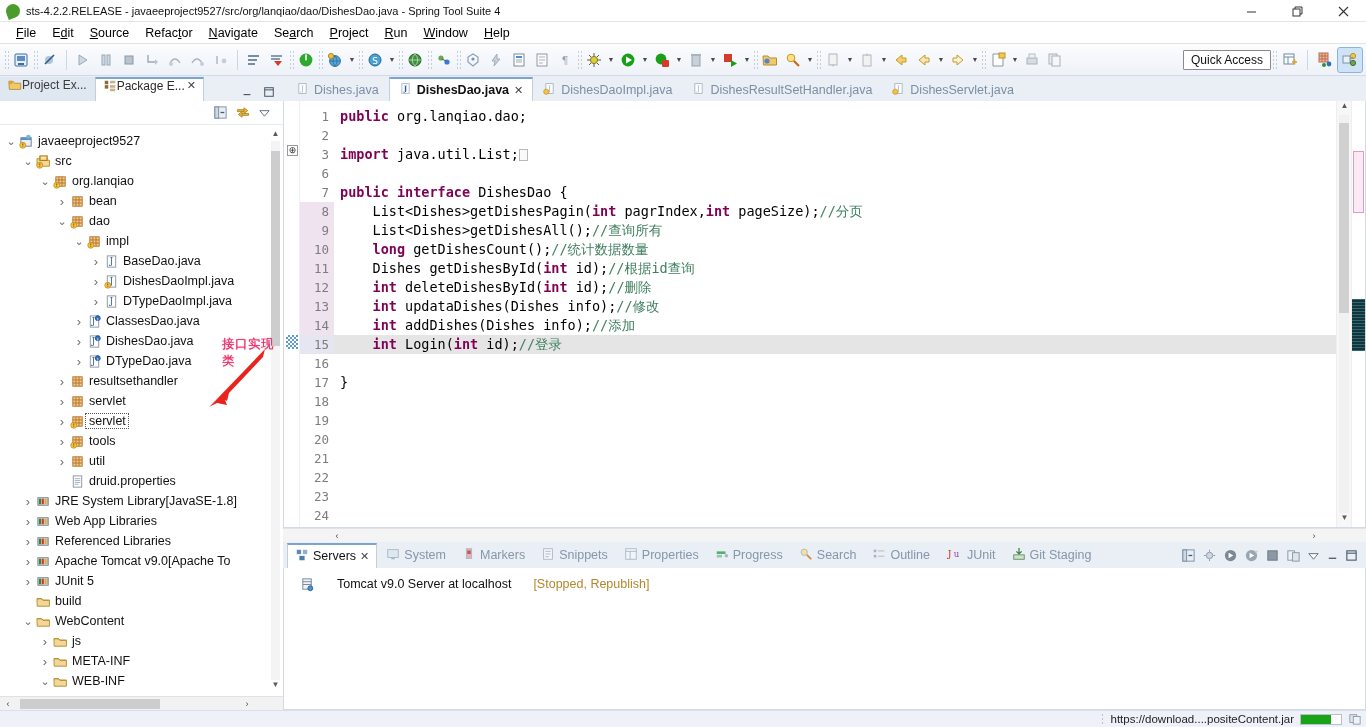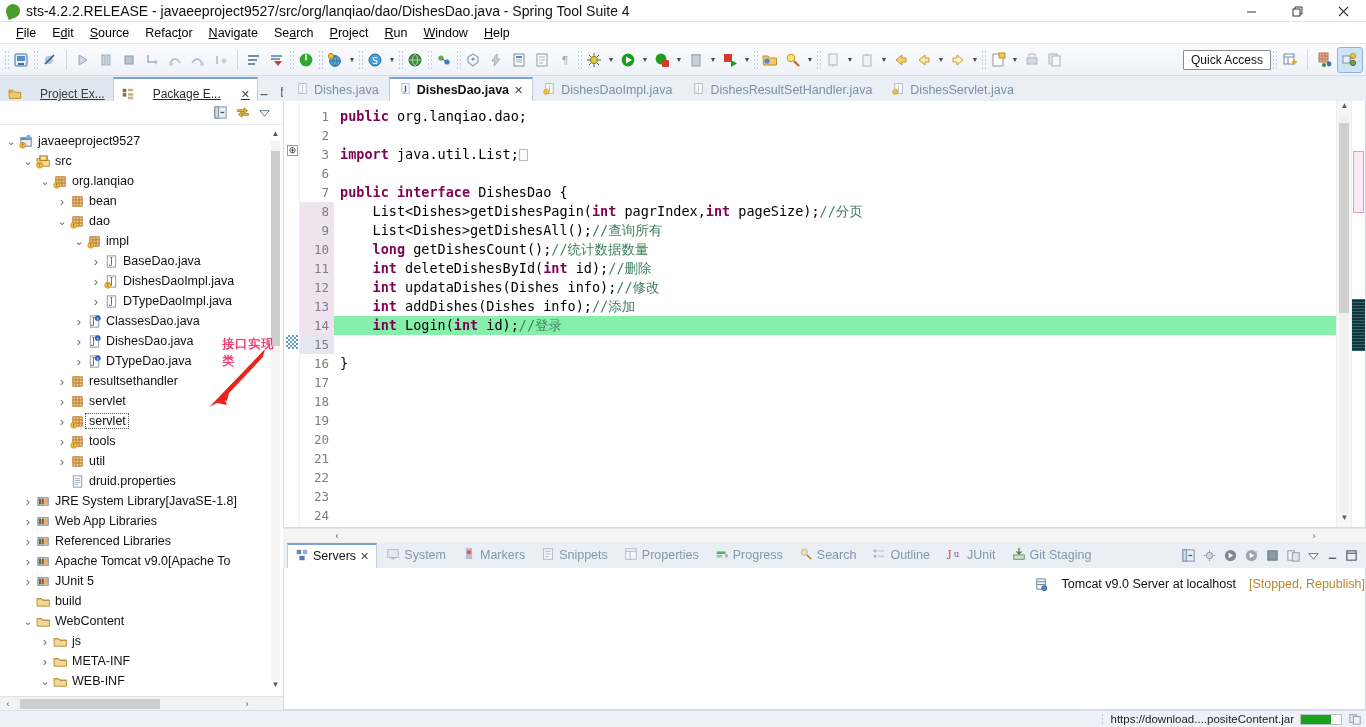--- a/index.html
+++ b/index.html
@@ -15,21 +15,21 @@
   
   .titlebar {
     height: 22px; background: #ffffff; display: flex; align-items: center;
     border-bottom: 1px solid #e4e4e4; position: relative;
   }
   .app-icon {
     width: 14px; height: 14px; margin-left: 6px; margin-right: 6px;
     border-radius: 50% 50% 50% 0; background: #4a9c2c;
     transform: rotate(-20deg); flex: none;
   }
-  .title-text { font-size: 14px; color: #111; white-space: nowrap; }
+  .title-text { font-size: 11px; color: #111; white-space: nowrap; }
   .win-controls { position: absolute; right: 0; top: 0; height: 22px; display: flex; }
   .win-btn {
     width: 46px; height: 22px; display: flex; align-items: center; justify-content: center;
     color: #333; font-size: 13px; line-height: 1;
   }
   .win-btn svg { display:block; }
 
   
   .menubar {
     height: 22px; background: #ffffff; display: flex; align-items: center;
@@ -64,24 +64,23 @@
   .perspective-btn { width:24px; height:24px; display:flex; align-items:center; justify-content:center; border-radius:2px;}
   .perspective-btn.active { background:#cfe3f7; outline:1px solid #8ab4de; }
 
   
   .main { position:absolute; top: 76px; left:0; right:0; bottom: 17px; display:flex; }
 
   
   .left-panel { width: 283px; display:flex; flex-direction:column; background:#f6f8fb; }
   .view-tabs { display:flex; height:25px; align-items:flex-end; background:#eaeef5; }
   .vtab {
-    display:flex; align-items:flex-end; gap:18px; height:24px; padding:0 7px;
+    display:flex; align-items:flex-start; gap:0; height:24px; padding:0 7px;
     font-size:12px; color:#2b2b2b; border:1px solid transparent; border-bottom:none;
     white-space:nowrap;
-    text-decoration:underline;
   }
   .vtab.inactive { background:#dfe7f1; color:#3b3b3b; }
   .vtab.active { background:#ffffff; border-color:#c4cedb; border-top:2px solid #7aa5d2; }
   .vtab .x { font-size:11px; color:#444; margin-left:2px; }
   .view-toolbar { height:24px; background:#ffffff; display:flex; align-items:center; justify-content:flex-end;
     gap:7px; padding-right:12px; border-bottom:1px solid #e6ebf1;}
   .tree-wrap { flex:1; background:#fff; position:relative; overflow:hidden; }
   .tree { padding: 6px 0 0 0; position:relative; }
   .trow { display:flex; align-items:center; height:20px; padding-left:4px; white-space:nowrap; font-size:12.5px; color:#111; }
   .twist { width:14px; flex:none; text-align:center; color:#6f6f6f; font-size:9px; }
@@ -112,21 +111,21 @@
   .etab .x { font-size:11px; color:#444; font-weight:normal; }
 
   .editor { flex:1; display:flex; background:#fff; border:1px solid #d2dae5; border-top:none; position:relative; overflow:hidden;}
   .gutter-marker { width:16px; background:#fff; border-right:1px solid #eceff3; flex:none; position:relative;}
   .gutter { width:34px; background:#fff; flex:none; text-align:right; padding-top:6px; }
   .gl { height:19px; line-height:19px; font-family:"DejaVu Sans Mono", monospace; font-size:12.5px; color:#7d7d7d; padding-right:5px; }
   .gl.hl { background:#efe3ef; }
   .gl.cur { background:#e6e6f2; }
   .code { flex:1; padding-top:6px; position:relative; }
   .cl { height:19px; line-height:19px; font-family:"DejaVu Sans Mono", monospace; font-size:13.5px; color:#000; white-space:pre; padding-left:6px;}
-  .cl.cursor-line { background:#86efac; }
+  .cl.cursor-line { background:#e5e5e5; }
   .kw { color:#7f0055; font-weight:bold; }
   .cm { color:#3f7f5f; }
   .fold { position:absolute; left:3px; width:11px; height:11px; border:1px solid #9a9a9a; background:#fff;
     font-size:9px; line-height:9px; text-align:center; color:#333; }
   .collapse-box { display:inline-block; width:9px; height:12px; border:1px solid #b9b9b9; background:#fafafa; vertical-align:-2px;}
   .cur-marker { position:absolute; left:2px; width:12px; height:14px;
     background-image: linear-gradient(45deg,#5b9ccd 25%,transparent 25%,transparent 75%,#5b9ccd 75%),
                       linear-gradient(45deg,#5b9ccd 25%,#fff 25%,#fff 75%,#5b9ccd 75%);
     background-size:4px 4px; background-position:0 0,2px 2px;}
   .ed-vscroll { width:15px; background:#f7f7f7; flex:none; position:relative; border-left:1px solid #eee;}
@@ -141,21 +140,21 @@
   .ed-hscroll .ar { position:absolute; top:0; width:16px; height:14px; text-align:center; font-size:9px; color:#4a4a4a; line-height:14px;}
 
   
   .bottom-panel { height:168px; display:flex; flex-direction:column; background:#eef2f8; }
   .bp-tabs { height:26px; display:flex; align-items:center; background:#eaeef5; padding-left:4px; gap:2px; position:relative; }
   .bptab { display:flex; align-items:center; gap:4px; height:25px; padding:0 7px; font-size:12.5px; color:#8497ab; white-space:nowrap;}
   .bptab.active { background:#fff; color:#111; border:1px solid #c4cedb; border-bottom:none; border-top:2px solid #7aa5d2;}
   .bptab .x { font-size:11px; color:#444; }
   .bp-tools { margin-left:auto; display:flex; align-items:center; gap:6px; padding-right:8px; }
   .bp-body { flex:1; background:#fff; border:1px solid #d2dae5; border-top:none; padding:6px 0 0 16px; }
-  .server-row { display:flex; align-items:center; gap:13px; font-size:12.5px; color:#111; height:20px;justify-content:flex-end;}
+  .server-row { display:flex; align-items:center; gap:22px; font-size:12.5px; color:#111; height:20px;}
   .server-state { color:#b5862c; }
 
   
   .statusbar { position:absolute; left:0; right:0; bottom:0; height:17px; background:#eef2f8;
     border-top:1px solid #d9e0ea; display:flex; align-items:center; justify-content:flex-end;
     font-size:11.5px; color:#222; padding-right:4px; gap:6px;}
   .st-sep { width:4px; height:12px; background-image: radial-gradient(#b9c3d1 1px, transparent 1px);
     background-size:3px 4px; }
   .progress { width:42px; height:11px; border:1px solid #b9c0c9; background:#fff; position:relative; }
   .progress i { position:absolute; left:0; top:0; bottom:0; width:32px; background:#19a319; display:block;}
@@ -1002,20 +1001,21 @@
             </div>
           <div class="code" id="code-body">
               <div class="cl"><span class="kw">public</span> org.lanqiao.dao;</div>
               <div class="cl">&nbsp;</div>
               <div class="cl"><span class="kw">import</span> java.util.List;<span class="collapse-box"></span></div>
               <div class="cl">&nbsp;</div>
               <div class="cl"><span class="kw">public</span> <span class="kw">interface</span> DishesDao {</div>
               <div class="cl">    List&lt;Dishes&gt;getDishesPagin(<span class="kw">int</span> pagrIndex,<span class="kw">int</span> pageSize);<span class="cm">//分页</span></div>
               <div class="cl">    List&lt;Dishes&gt;getDishesAll();<span class="cm">//查询所有</span></div>
               <div class="cl">    <span class="kw">long</span> getDishesCount();<span class="cm">//统计数据数量</span></div>
+              <div class="cl">    Dishes getDishesById(<span class="kw">int</span> id);<span class="cm">//根据id查询</span></div>
               <div class="cl">    <span class="kw">int</span> deleteDishesById(<span class="kw">int</span> id);<span class="cm">//删除</span></div>
               <div class="cl">    <span class="kw">int</span> updataDishes(Dishes info);<span class="cm">//修改</span></div>
               <div class="cl">    <span class="kw">int</span> addDishes(Dishes info);<span class="cm">//添加</span></div>
               <div class="cl cursor-line">    <span class="kw">int</span> Login(<span class="kw">int</span> id);<span class="cm">//登录</span></div>
               <div class="cl">&nbsp;</div>
               <div class="cl">}</div>
               <div class="cl">&nbsp;</div>
               <div class="cl">&nbsp;</div>
               <div class="cl">&nbsp;</div>
               <div class="cl">&nbsp;</div>

